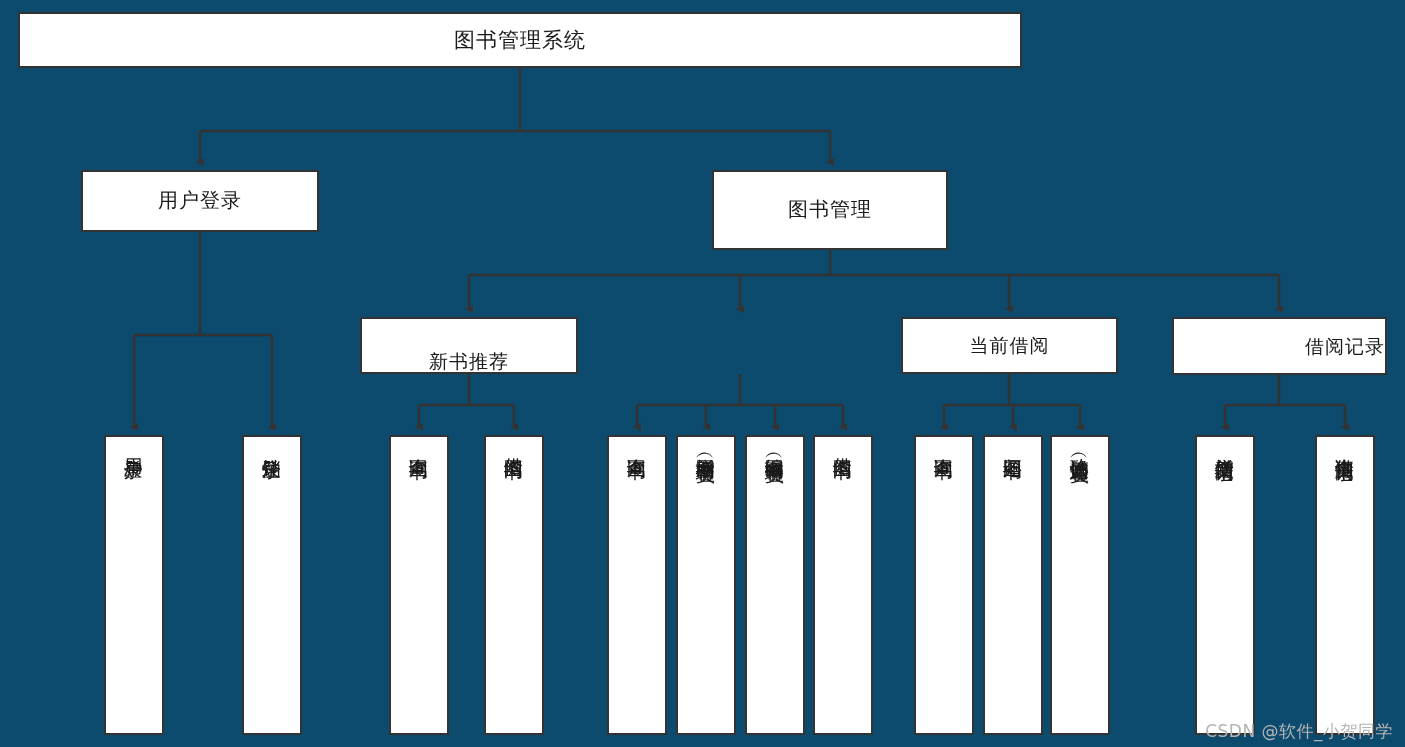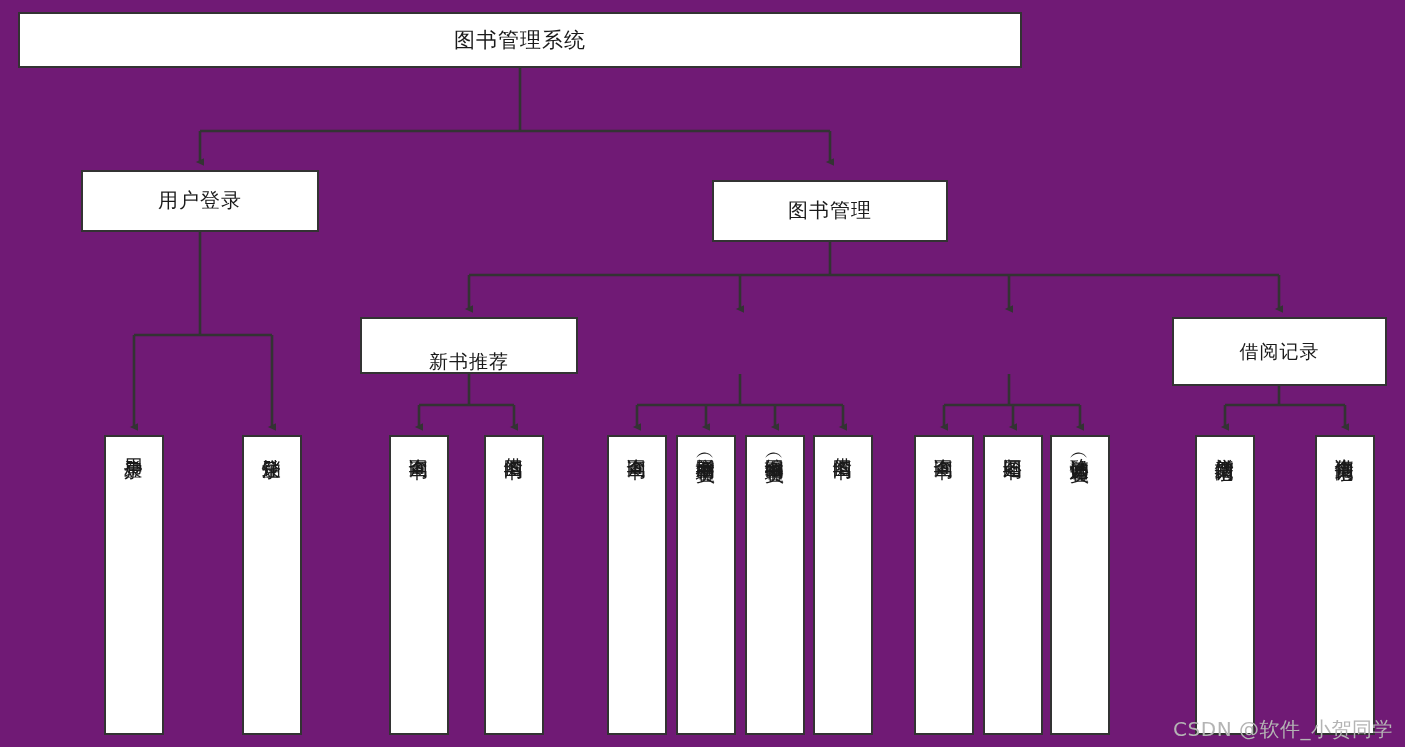--- a/index.html
+++ b/index.html
@@ -8,21 +8,21 @@
     padding: 0;
     background: #ffffff;
   }
   body {
     font-family: "DejaVu Sans", "Liberation Sans", sans-serif;
   }
   #diagram-root {
     position: relative;
     width: 1405px;
     height: 747px;
-    background: #701a75;
+    background: #0c4a6e;
     overflow: hidden;
   }
   #edge-layer {
     position: absolute;
     left: 0;
     top: 0;
     width: 1405px;
     height: 747px;
     pointer-events: none;
   }
@@ -61,21 +61,21 @@
     display: block;
   }
   .htext {
     white-space: nowrap;
     letter-spacing: 1px;
   }
   #watermark {
     position: absolute;
     right: 12px;
     bottom: 4px;
-    font-size: 20px;
+    font-size: 17px;
     color: #b4b4b4;
     letter-spacing: 0.5px;
     white-space: nowrap;
     z-index: 3;
     font-family: "DejaVu Sans", "Liberation Sans", sans-serif;
   }
 </style>
 </head>
 <body>
 
@@ -131,28 +131,31 @@
     </g>
   </svg>
 
   <div class="node root" style="left:18px;top:12px;width:1004px;height:56px;">
     <span class="htext">图书管理系统</span>
   </div>
 
   <div class="node level1" style="left:81px;top:170px;width:238px;height:62px;">
     <span class="htext">用户登录</span>
   </div>
-  <div class="node level1" style="left:712px;top:180px;width:236px;height:62px;">
+  <div class="node level1" style="left:712px;top:170px;width:236px;height:80px;">
     <span class="htext">图书管理</span>
   </div>
 
   <div class="node level2" style="left:360px;top:317px;width:218px;height:57px;align-items:flex-end;">
     <span class="htext">新书推荐</span>
   </div>
-  <div class="node level2" style="left:1172px;top:317px;width:215px;height:69px;">
+  <div class="node level2" style="left:901px;top:317px;width:217px;height:57px;">
+    <span class="htext">当前借阅</span>
+  </div>
+  <div class="node level2" style="left:1172px;top:317px;width:215px;height:58px;justify-content:flex-end;">
     <span class="htext">借阅记录</span>
   </div>
 
   <div class="node leaf" style="left:104px;top:435px;width:60px;height:300px;">
     <span class="vtext">用户登录</span>
   </div>
   <div class="node leaf" style="left:242px;top:435px;width:60px;height:300px;">
     <span class="vtext">注销登录</span>
   </div>
 

